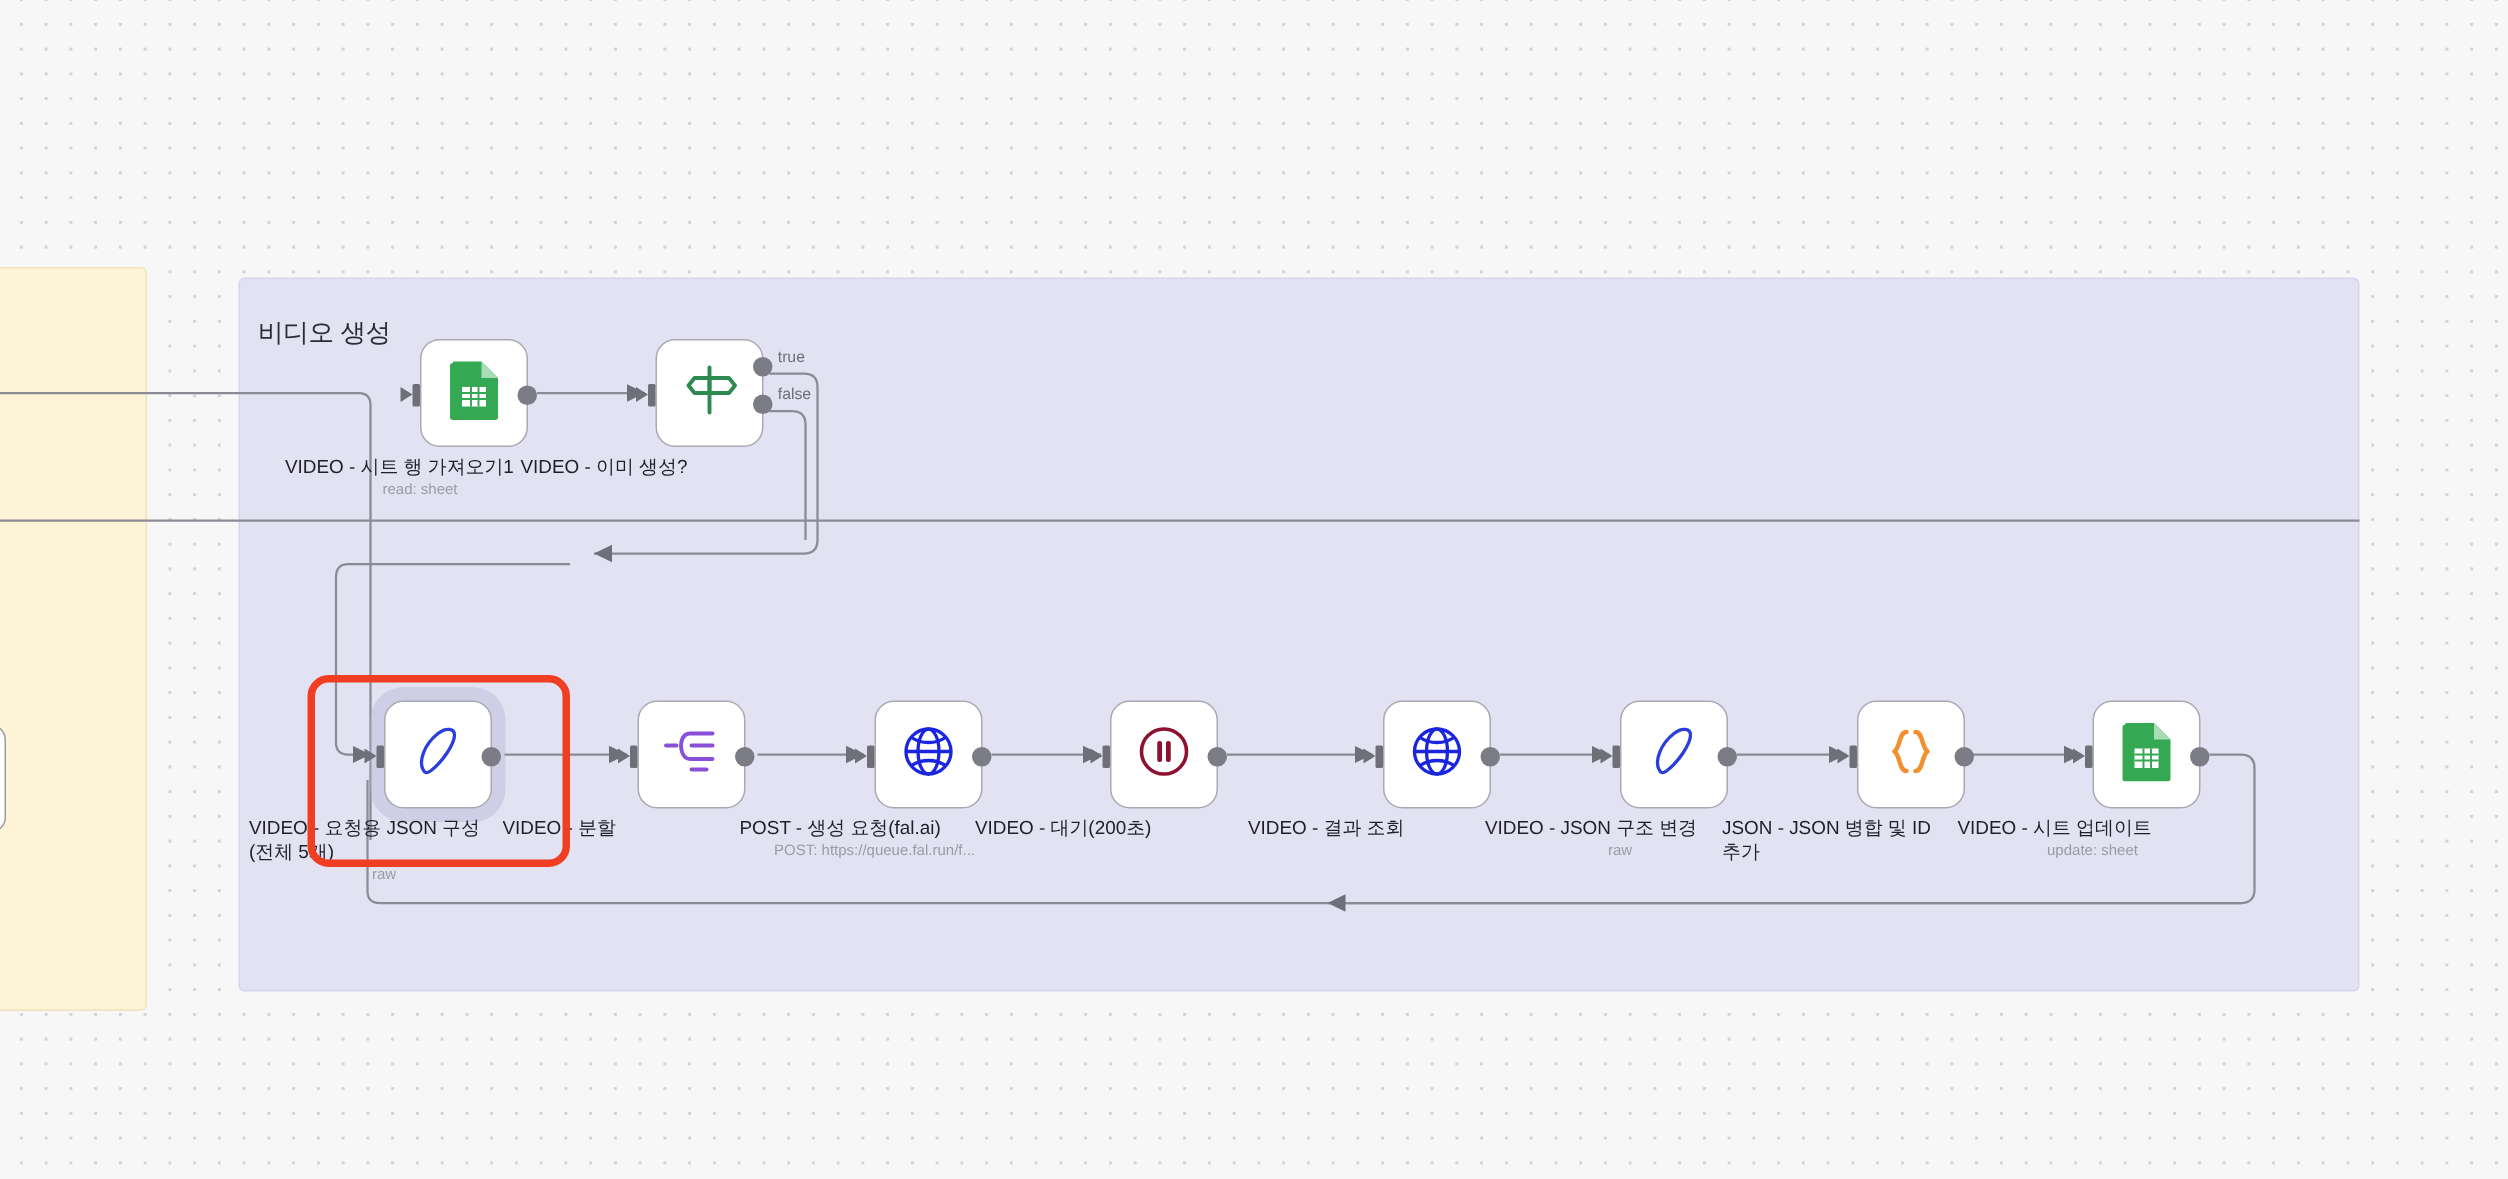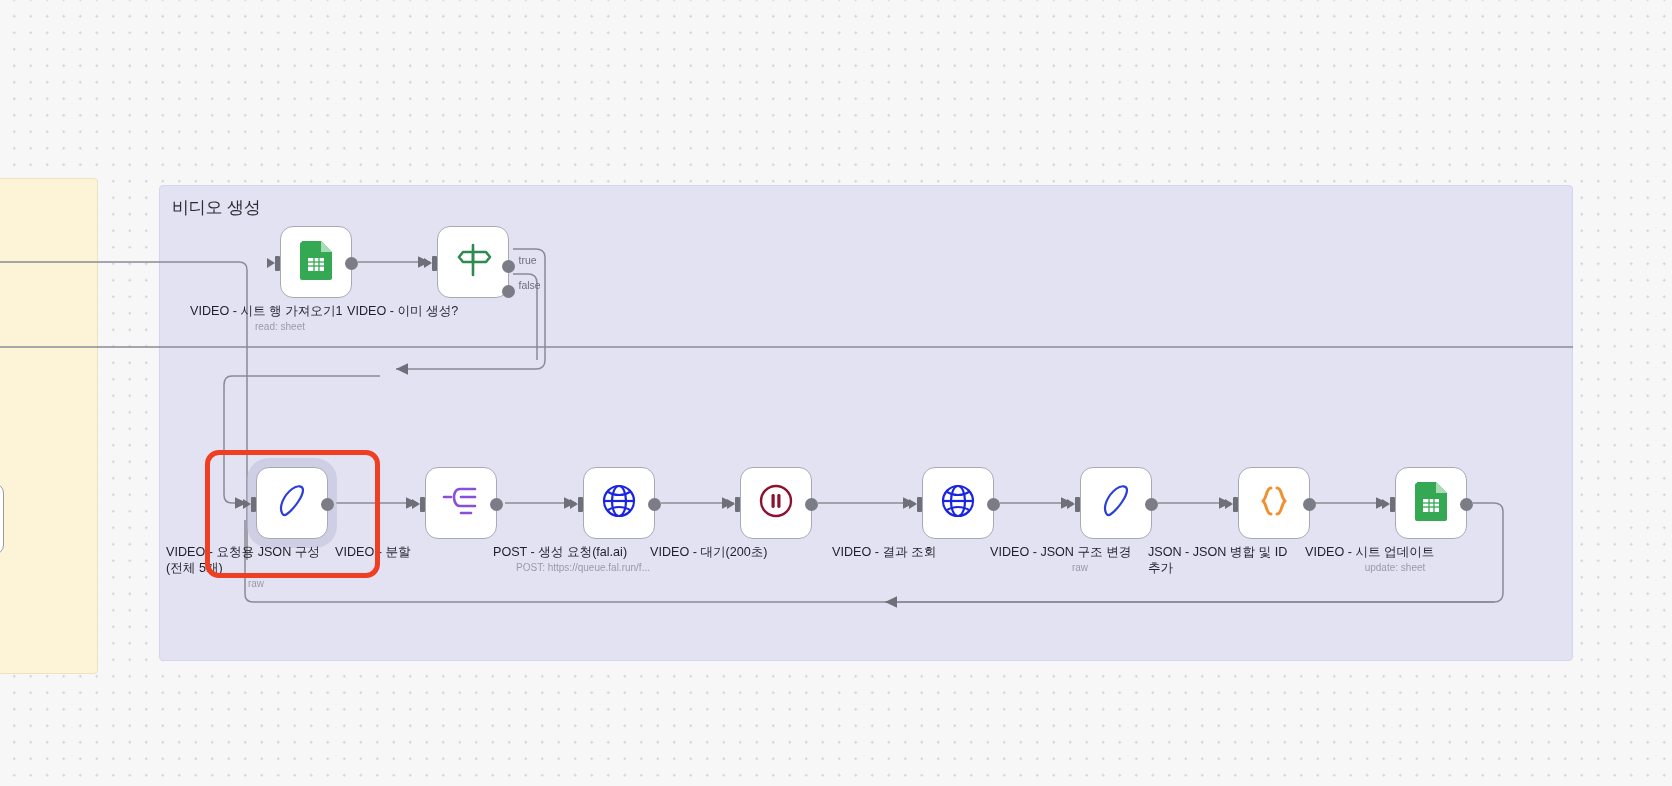--- a/index.html
+++ b/index.html
@@ -30,21 +30,21 @@
     border: 1px solid #f0e3bb;
   }
   #group-video {
     left: 159px; top: 185px;
     width: 1414px; height: 476px;
     background: #e3e2f3;
     border: 1px solid #d6d4ee;
   }
   #group-video-title {
     position: absolute;
-    left: 12px; top: 10px;
+    left: 12px; top: 24px;
     font-size: 17px;
     color: #2b2b33;
     letter-spacing: -0.2px;
     white-space: nowrap;
   }
   
   #stub-node {
     position: absolute;
     left: -18px; top: 483px;
     width: 22px; height: 72px;
@@ -226,21 +226,21 @@
             <line x1="21" y1="6" x2="21" y2="36"></line>
             <path d="M21,13 h13 l4,5 l-4,5 h-13 z"></path>
             <path d="M21,13 h-10 l-4,5 l4,5 h10"></path>
           </g>
         </svg>
       </span>
       <div class="port-in">
           <div class="tri"></div>
           <div class="bar"></div>
         </div>
-      <div class="port-stack" style="top:33px;">
+      <div class="port-stack" style="top:11px;">
         <div class="p">
           <span class="port-label">true</span>
         </div>
         <div class="p">
           <span class="port-label">false</span>
         </div>
       </div>
     </div>
     <div class="node-label">VIDEO - 이미 생성?</div>
   </div>

